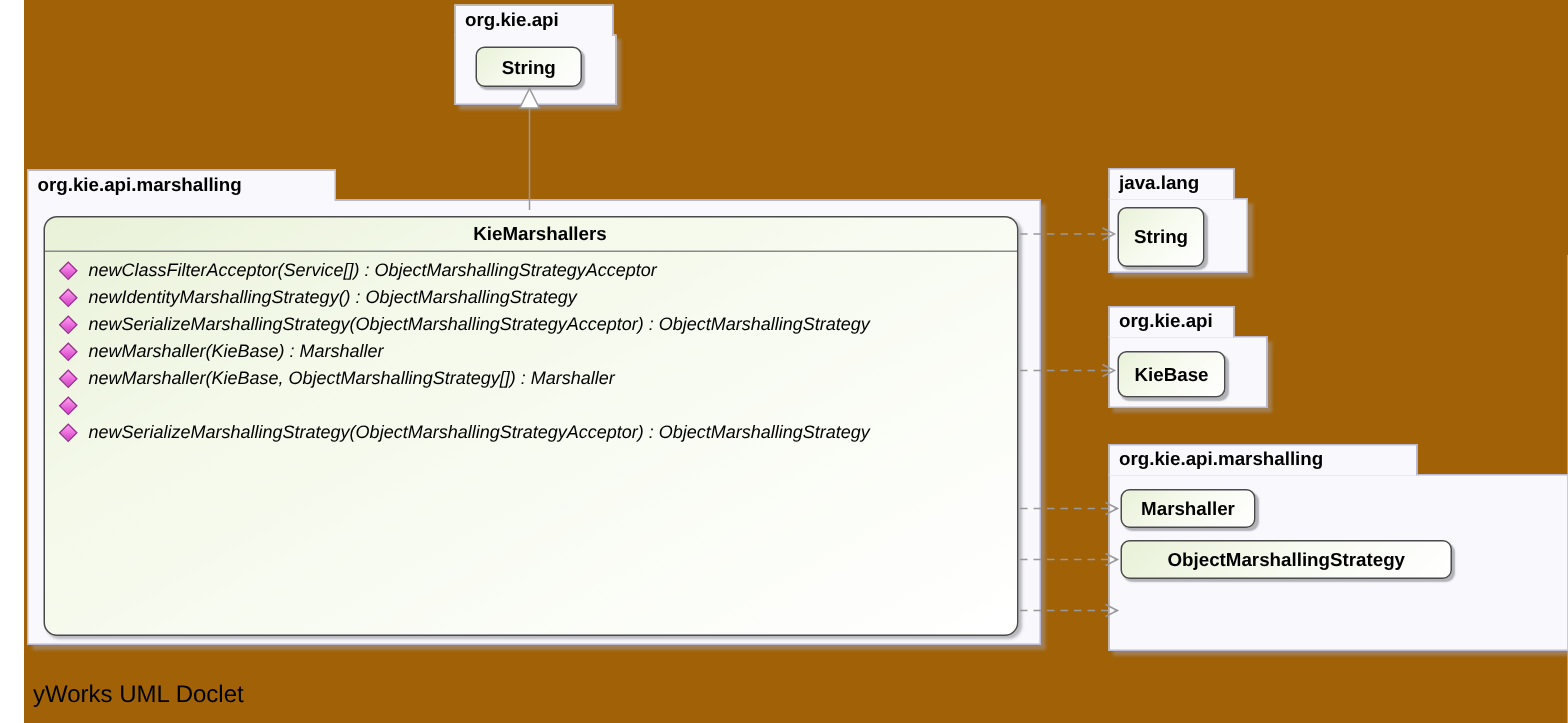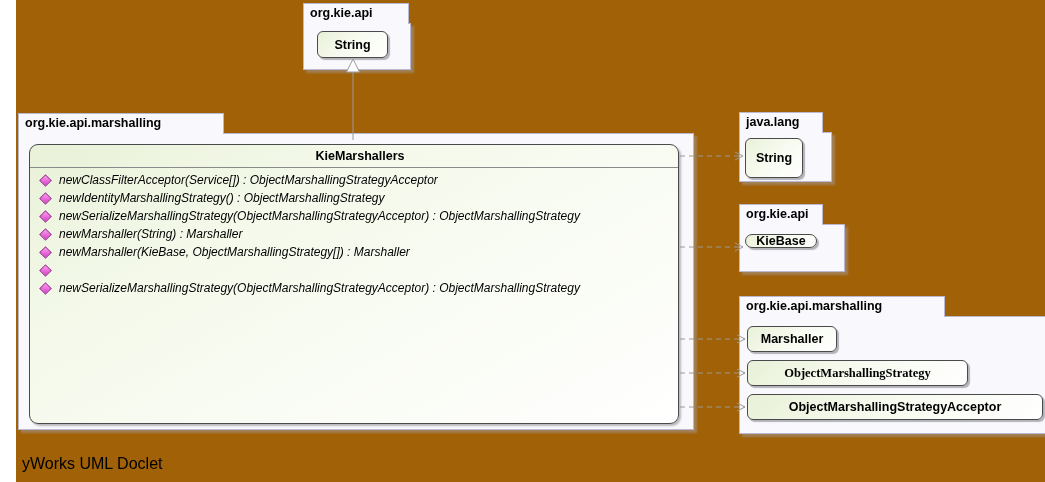--- a/index.html
+++ b/index.html
@@ -80,21 +80,21 @@
       <div class="method-row">
         <span class="m-icon"></span>
         <span class="method-text">newIdentityMarshallingStrategy() : ObjectMarshallingStrategy</span>
       </div>
       <div class="method-row">
         <span class="m-icon"></span>
         <span class="method-text">newSerializeMarshallingStrategy(ObjectMarshallingStrategyAcceptor) : ObjectMarshallingStrategy</span>
       </div>
       <div class="method-row">
         <span class="m-icon"></span>
-        <span class="method-text">newMarshaller(String) : Marshaller</span>
+        <span class="method-text">newMarshaller(KieBase) : Marshaller</span>
       </div>
       <div class="method-row">
         <span class="m-icon"></span>
         <span class="method-text">newMarshaller(KieBase, ObjectMarshallingStrategy[]) : Marshaller</span>
       </div>
       <div class="method-row">
         <span class="m-icon"></span>
       </div>
       <div class="method-row">
         <span class="m-icon"></span>
@@ -102,27 +102,26 @@
       </div>
     </div>
   </div>
 
   <div class="pkg-tab" style="left:723px; top:112px; width:84px; height:21px;">java.lang</div>
   <div class="pkg-body" style="left:723px; top:132px; width:93px; height:50px;"></div>
   <div class="class-box" style="left:729px; top:138px; width:58px; height:40px;">String</div>
 
   <div class="pkg-tab" style="left:723px; top:204px; width:84px; height:21px;">org.kie.api</div>
   <div class="pkg-body" style="left:723px; top:224px; width:106px; height:48px;"></div>
-  <div class="class-box" style="left:729px; top:234px; width:72px; height:14px;border-radius:12px;">KieBase</div>
+  <div class="class-box" style="left:729px; top:234px; width:72px; height:31px;">KieBase</div>
 
   <div class="pkg-tab" style="left:723px; top:296px; width:206px; height:21px;">org.kie.api.marshalling</div>
   <div class="pkg-body" style="left:723px; top:316px; width:316px; height:118px;"></div>
   <div class="class-box" style="left:731px; top:326px; width:90px; height:26px;">Marshaller</div>
-  <div class="class-box" style="left:731px; top:360px; width:221px; height:26px;font-family:Liberation Serif, serif;">ObjectMarshallingStrategy</div>
-  <div class="class-box" style="left:731px; top:394px; width:296px; height:26px;">ObjectMarshallingStrategyAcceptor</div>
+  <div class="class-box" style="left:731px; top:360px; width:221px; height:26px;">ObjectMarshallingStrategy</div>
 
   <svg class="edges" width="1045" height="482">
 
     <g stroke="#999999" stroke-width="1">
       <line x1="337" y1="140" x2="337" y2="72"></line>
       <polygon points="337,59 330.5,72 343.5,72" fill="#ffffff"></polygon>
     </g>
 
     <g stroke="#999999" stroke-width="1" fill="none">
       <line x1="664" y1="156" x2="727" y2="156" stroke-dasharray="5 4"></line>

